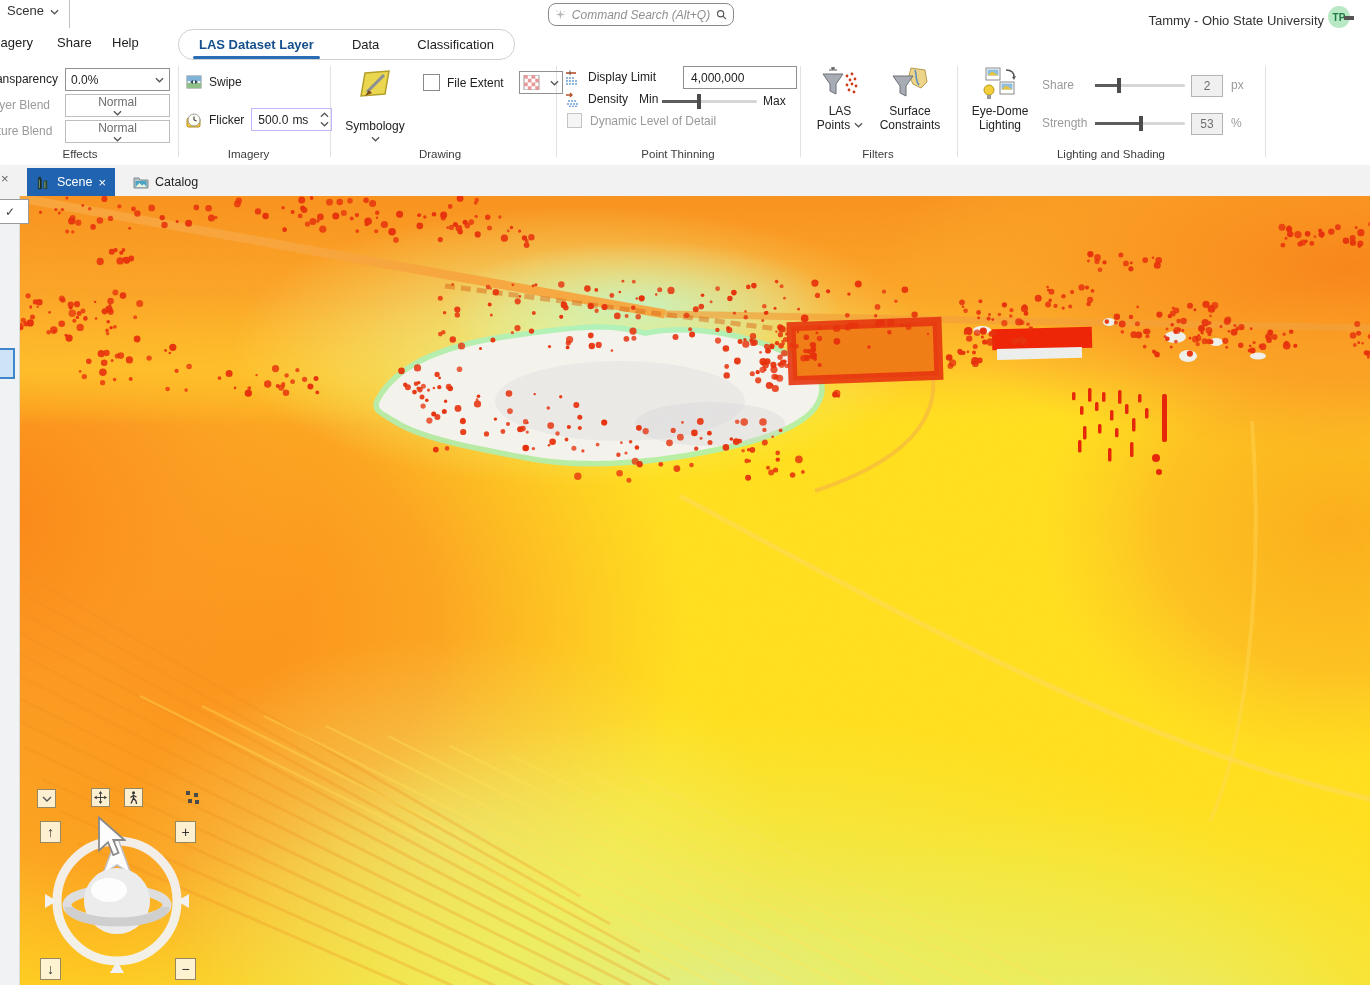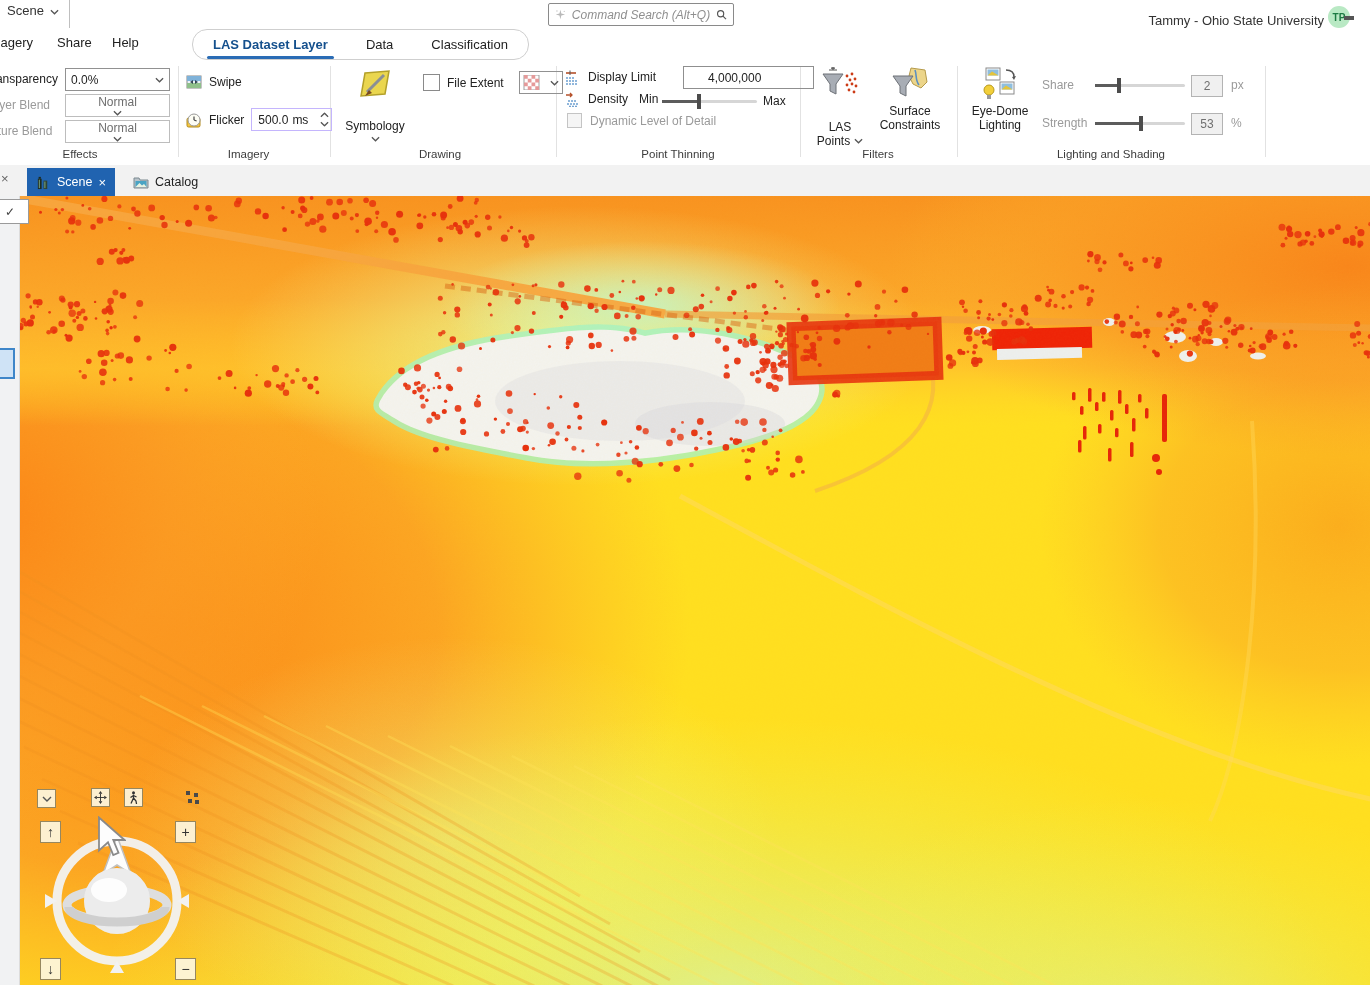--- a/index.html
+++ b/index.html
@@ -3,31 +3,31 @@
 <meta charset="utf-8">
 <style>
   html,body{margin:0;padding:0;background:#fff;}
   body{width:1370px;height:985px;overflow:hidden;font-family:"Liberation Sans",sans-serif;-webkit-font-smoothing:antialiased;}
   #app{position:relative;width:1370px;height:985px;background:#c4b5fd;}
   .abs{position:absolute;}
 
   
   #titlebar{position:absolute;left:0;top:0;width:1370px;height:28px;background:#fff;}
   #project-tab{position:absolute;left:-18px;top:-6px;height:32px;padding:8px 10px 0 24px;border:1px solid #bfbfbf;background:#fff;font-size:13px;color:#333;display:flex;gap:6px;align-items:flex-start;}
-  #cmd-search{position:absolute;left:548px;top:3px;width:172px;height:21px;border:1px solid #8a8a8a;border-radius:2px;background:#fff;display:flex;align-items:center;padding:0 6px;gap:6px;}
+  #cmd-search{position:absolute;left:548px;top:3px;width:172px;height:21px;border:1px solid #8a8a8a;border-radius:8px;background:#fff;display:flex;align-items:center;padding:0 6px;gap:6px;}
   #cmd-search .ph{font-size:12px;font-style:italic;color:#8f8f8f;white-space:nowrap;flex:1;}
   #user-area{position:absolute;right:20px;top:0;height:28px;display:flex;align-items:flex-end;gap:4px;}
   #user-name{font-size:13px;color:#333;}
   #avatar{width:22px;height:22px;border-radius:50%;background:#b9e9c4;color:#1d7a43;font-size:10px;font-weight:bold;display:flex;align-items:center;justify-content:center;}
   #tr-cut{position:absolute;right:-4px;top:16px;width:10px;height:4px;background:#555;}
 
   
   #menurow{position:absolute;left:0;top:28px;width:1370px;height:32px;background:#fff;}
   .menu-item{position:absolute;top:7px;font-size:13px;color:#222;}
-  #ribbon-tabgroup{position:absolute;left:192px;top:1px;height:29px;border:1px solid #cfcfcf;border-radius:15px;background:#fff;display:flex;align-items:center;padding:0 18px;gap:34px;}
+  #ribbon-tabgroup{position:absolute;left:178px;top:1px;height:29px;border:1px solid #cfcfcf;border-radius:15px;background:#fff;display:flex;align-items:center;padding:0 18px;gap:34px;}
   .ribbon-tab{font-size:13px;color:#222;position:relative;padding:7px 2px;}
   .ribbon-tab.active{color:#15508d;font-weight:bold;}
   .ribbon-tab.active::after{content:"";position:absolute;left:-4px;right:-4px;bottom:0px;height:3px;background:#2a6cb5;border-radius:2px;}
 
   
   #ribbon{position:absolute;left:0;top:60px;width:1370px;height:105px;background:#fff;border-bottom:1px solid #d4d4d4;}
   .gdiv{position:absolute;top:6px;bottom:8px;width:1px;background:#e2e2e2;}
   .glabel{position:absolute;bottom:5px;font-size:11.5px;color:#3c3c3c;text-align:center;}
   .rlabel{font-size:12px;color:#222;}
   .rlabel.dis{color:#9a9a9a;}
@@ -222,21 +222,21 @@
             <circle cx="8" cy="12" r="1"></circle>
             <circle cx="2" cy="15" r="1"></circle>
             <circle cx="5" cy="15" r="1"></circle>
             <circle cx="8" cy="15" r="1"></circle>
             <circle cx="11" cy="12" r="1"></circle>
             <circle cx="11" cy="15" r="1"></circle>
           </g>
       </svg>
       <span class="rlabel">Display Limit</span>
     </div>
-    <div class="abs" style="left:683px;top:6px;width:105px;height:21px;border:1px solid #8f8f8f;font-size:12px;color:#222;display:flex;align-items:center;padding-left:24px">
+    <div class="abs" style="left:683px;top:6px;width:105px;height:21px;border:1px solid #8f8f8f;font-size:12px;color:#222;display:flex;align-items:center;padding-left:7px">
       <span>4,000,000</span>
     </div>
     <div class="abs" style="left:565px;top:31px;display:flex;align-items:center;gap:7px">
       <svg width="16" height="16" viewBox="0 0 16 16">
         <path d="M1 4 L7 4 M5 2 L7 4 L5 6" stroke="#b5502a" stroke-width="1.3" fill="none"></path>
         <g fill="#6d9fd0">
             <circle cx="4" cy="10" r="1"></circle>
             <circle cx="7" cy="10" r="1"></circle>
             <circle cx="10" cy="10" r="1"></circle>
             <circle cx="3" cy="13" r="1"></circle>
@@ -271,21 +271,21 @@
             <circle cx="31" cy="8" r="1.4"></circle>
             <circle cx="29" cy="14" r="1.4"></circle>
             <circle cx="34" cy="13" r="1.4"></circle>
             <circle cx="26" cy="19" r="1.4"></circle>
             <circle cx="31" cy="18" r="1.4"></circle>
             <circle cx="35" cy="20" r="1.4"></circle>
             <circle cx="28" cy="24" r="1.4"></circle>
             <circle cx="33" cy="26" r="1.4"></circle>
           </g>
       </svg>
-      <span style="margin-top:18px">LAS</span>
+      <span style="margin-top:2px">LAS</span>
       <span style="display:flex;align-items:center;gap:4px">
         <span>Points</span>
         <svg class="chev">
             <use href="#chevdown"></use>
           </svg>
       </span>
     </div>
     <div class="bigbtn" style="left:874px;top:6px;width:72px">
       <svg width="38" height="36" viewBox="0 0 38 36">
         <path d="M20 2 L34 4 L36 16 L30 22 L22 18 L18 10 Z" fill="#ecd58a" stroke="#b59a4a"></path>

